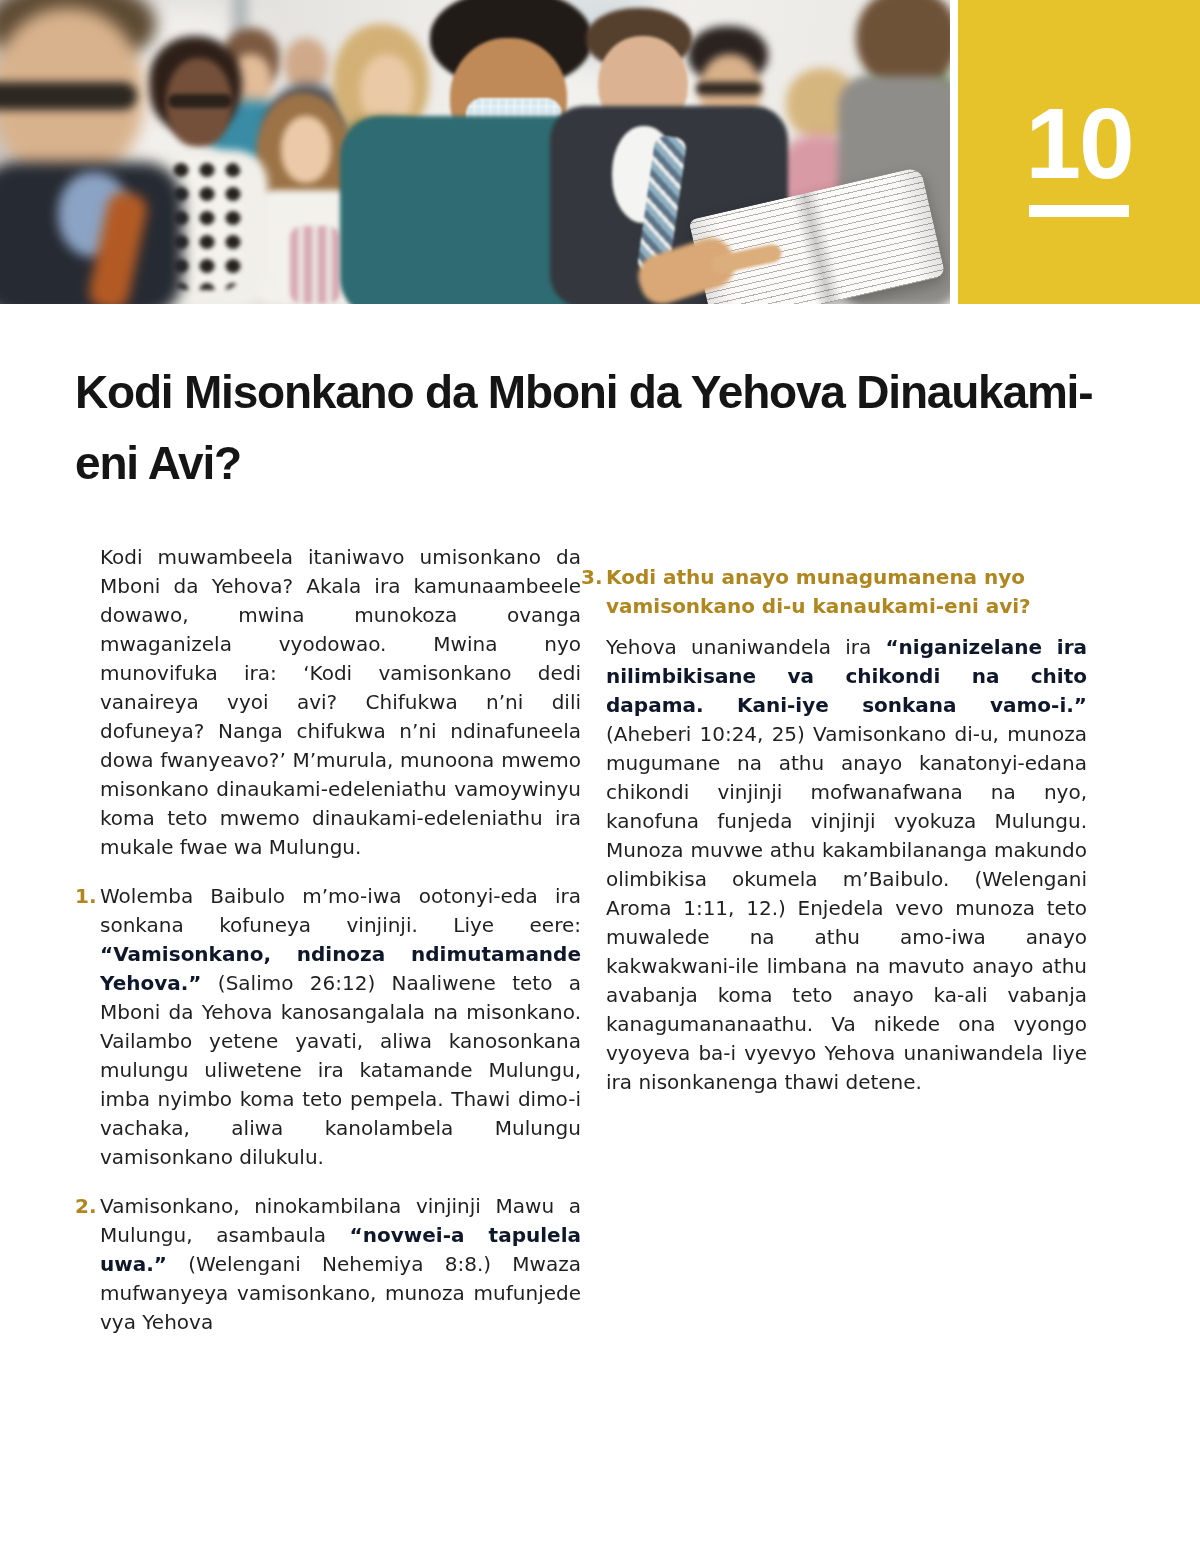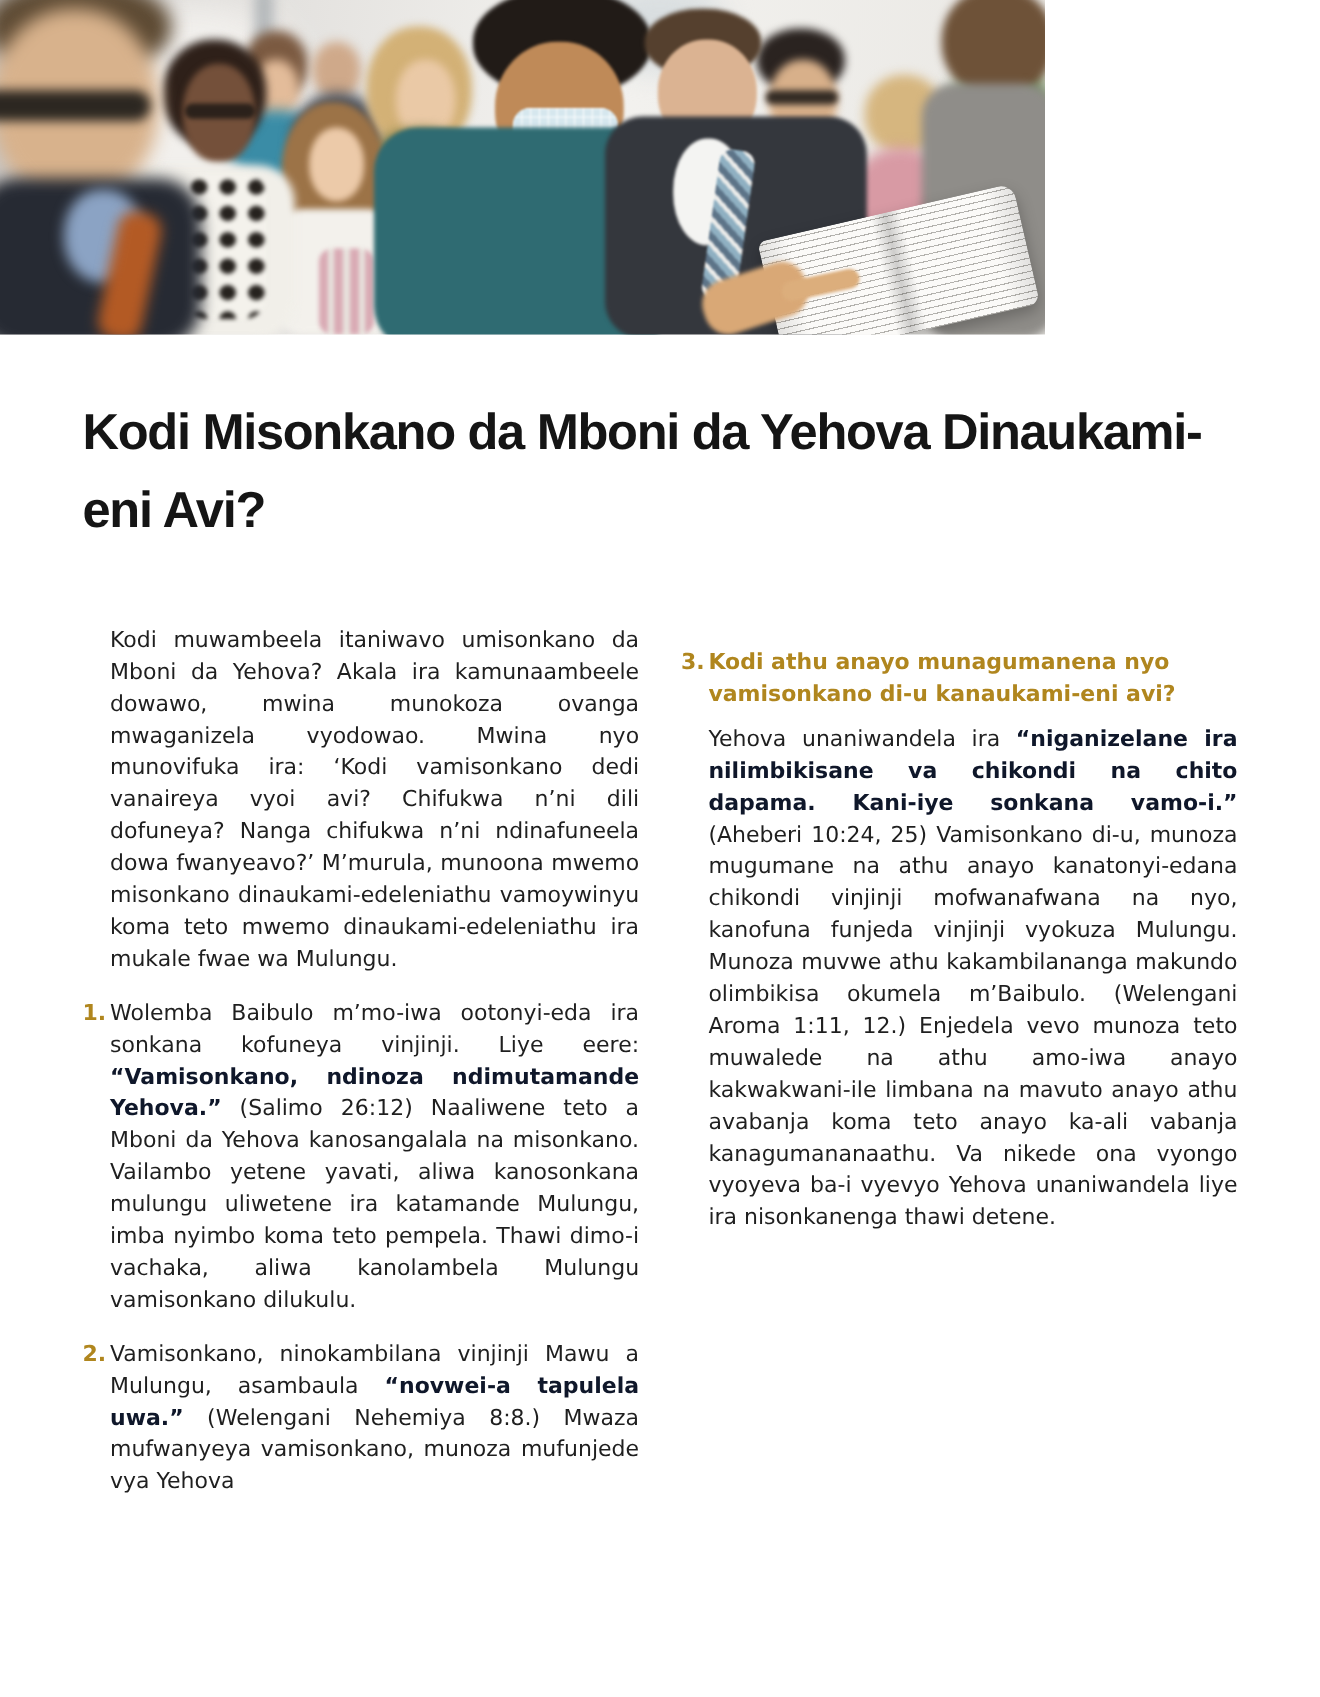--- a/index.html
+++ b/index.html
@@ -75,21 +75,21 @@
   
   .badge{position:absolute;left:958px;top:0;width:242px;height:304px;background:#e7c32b;
          display:flex;flex-direction:column;align-items:center;justify-content:center;padding-top:10px;box-sizing:border-box;}
   .badge-number{font-family:"Liberation Sans",sans-serif;font-weight:700;font-size:100px;line-height:92px;color:#ffffff;letter-spacing:-2px;}
   .badge-underline{width:100px;height:12px;background:#ffffff;margin-top:16px;}
 
   
   .content{position:absolute;left:75px;top:357px;width:1050px;}
   .title{margin:0;font-family:"Liberation Sans",sans-serif;font-weight:700;font-size:46px;line-height:71px;
          letter-spacing:-1.2px;color:#151515;}
-  .columns{display:flex;gap:38px;margin-top:68px;}
+  .columns{display:flex;margin-top:44px;}
   .col{flex:0 0 506px;width:506px;}
   .para{margin:0 0 0 25px;font-size:20px;line-height:29px;text-align:justify;color:#1f1f1f;}
   .para b{font-weight:700;color:#0f172a;}
   .q{position:relative;margin:20px 0 12px 0;padding-left:25px;font-size:20px;line-height:29px;font-weight:700;color:#b0861e;}
   .qnum{position:absolute;left:0;top:0;}
   .qtext{white-space:pre-line;}
 </style>
 </head>
 <body>
 
@@ -143,20 +143,24 @@
     <i class="ph s45"></i>
     <i class="ph s46"></i>
     <i class="ph s47"></i>
     <i class="ph s48"></i>
     <i class="ph s49"></i>
     <i class="ph s50"></i>
     <i class="ph s51"></i>
     <i class="ph s52"></i>
   </div>
 
+  <div class="badge">
+    <div class="badge-number">10</div>
+    <div class="badge-underline"></div>
+  </div>
 
   <div class="content">
     <h1 class="title">Kodi Misonkano da Mboni da Yehova Dinaukami-eni Avi?</h1>
 
     <div class="columns">
 
       <div class="col">
         <p class="para">Kodi muwambeela itaniwavo umisonkano da Mboni da Yehova? Akala ira kamunaambeele dowawo, mwina munokoza ovanga mwaganizela vyodowao. Mwina nyo munovifuka ira: ‘Kodi vamisonkano dedi vanaireya vyoi avi? Chifukwa n’ni dili dofuneya? Nanga chifukwa n’ni ndinafuneela dowa fwanyeavo?’ M’murula, munoona mwemo misonkano dinaukami-edeleniathu vamoywinyu koma teto mwemo dinaukami-edeleniathu ira mukale fwae wa Mulungu.</p>
 
         <h2 class="q"><span class="qnum">1.</span></h2>

